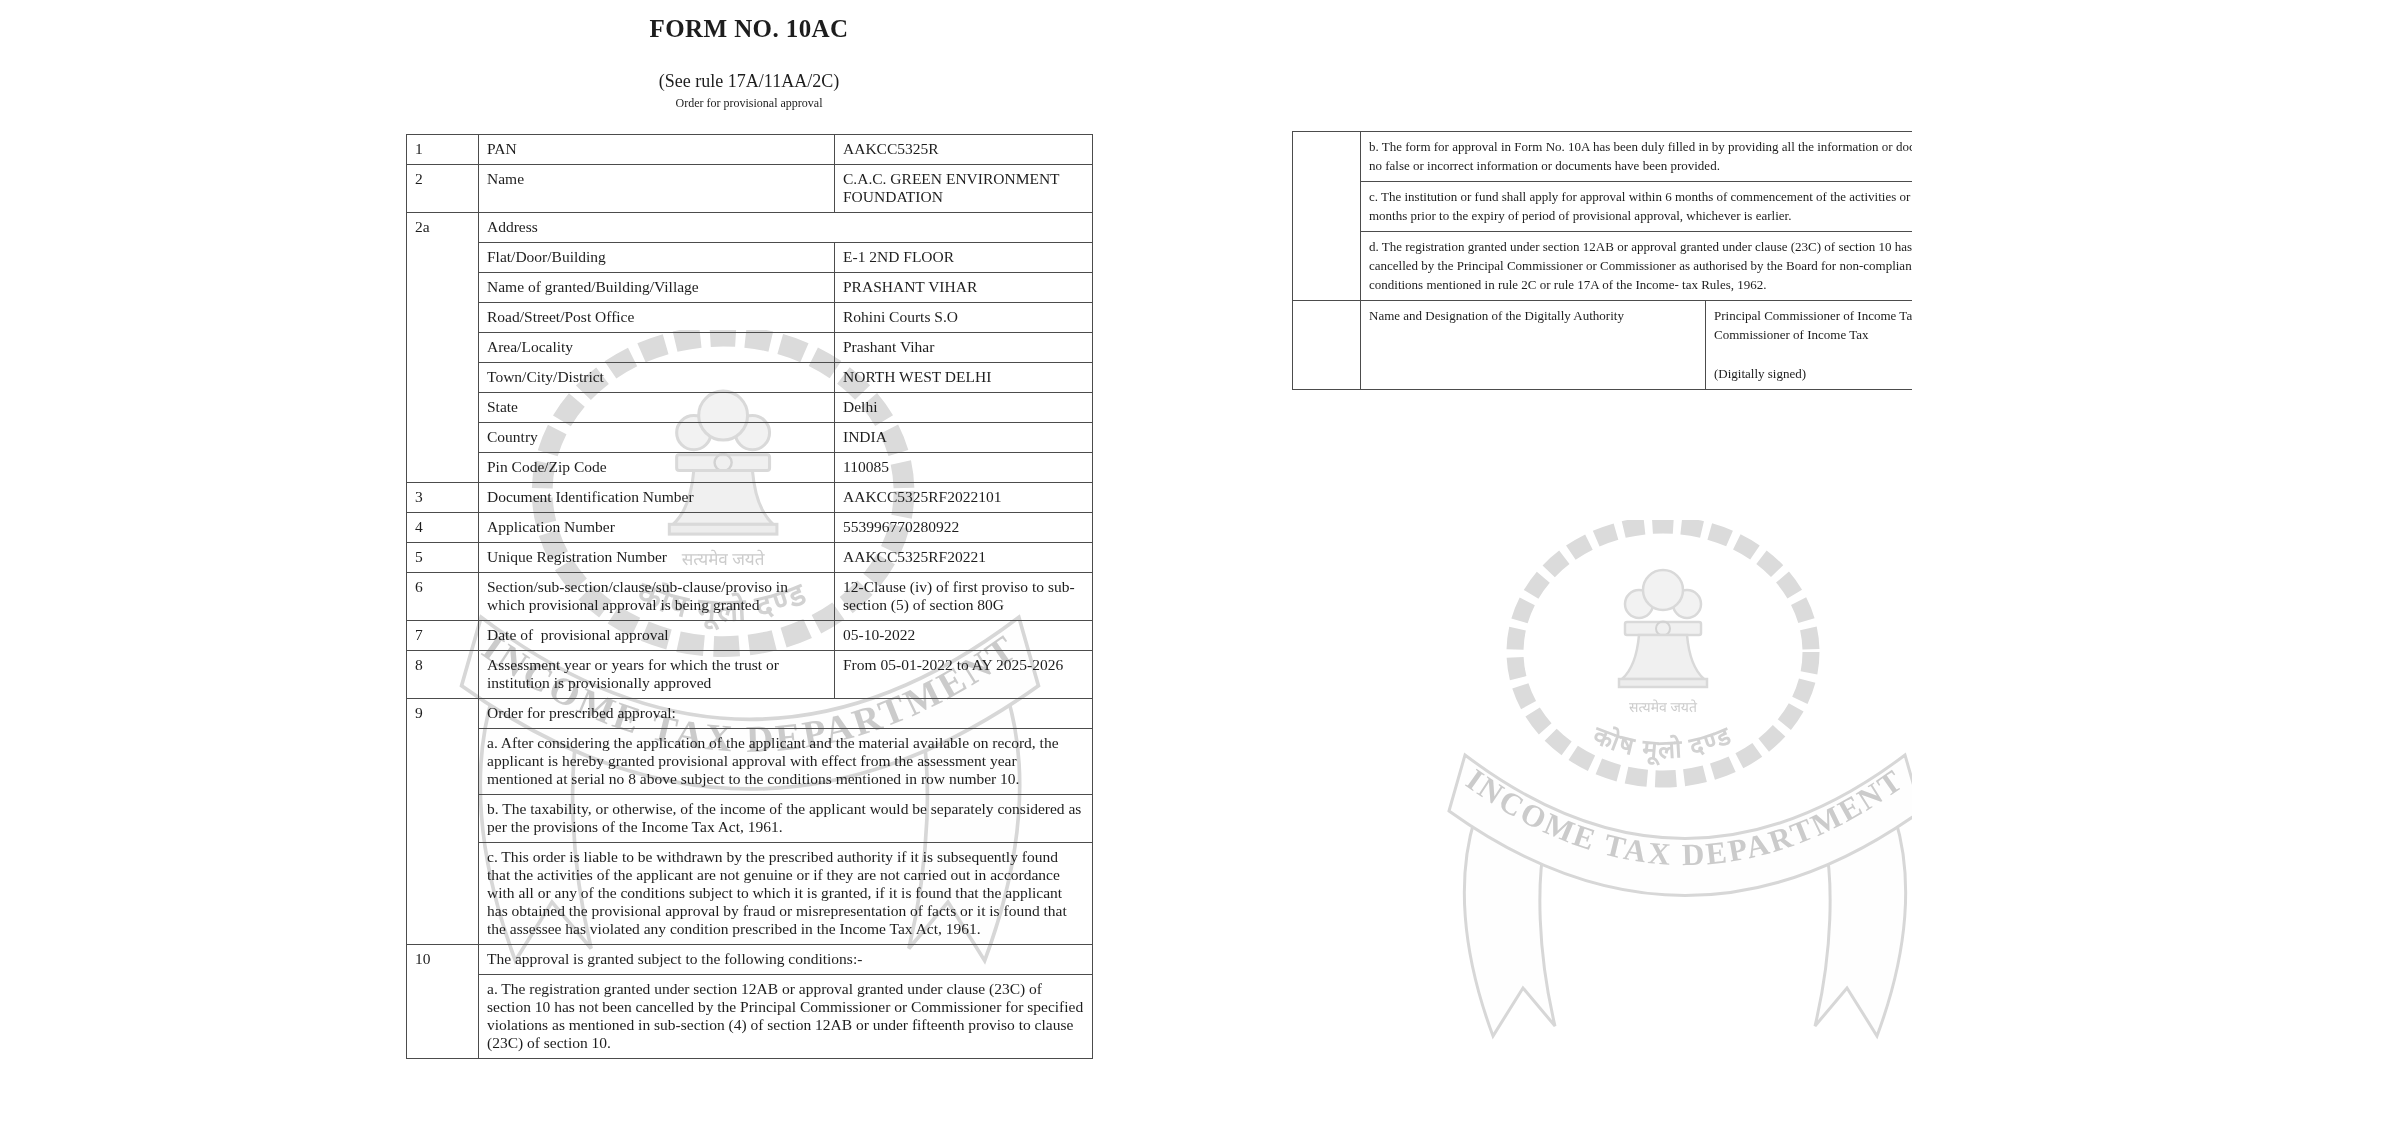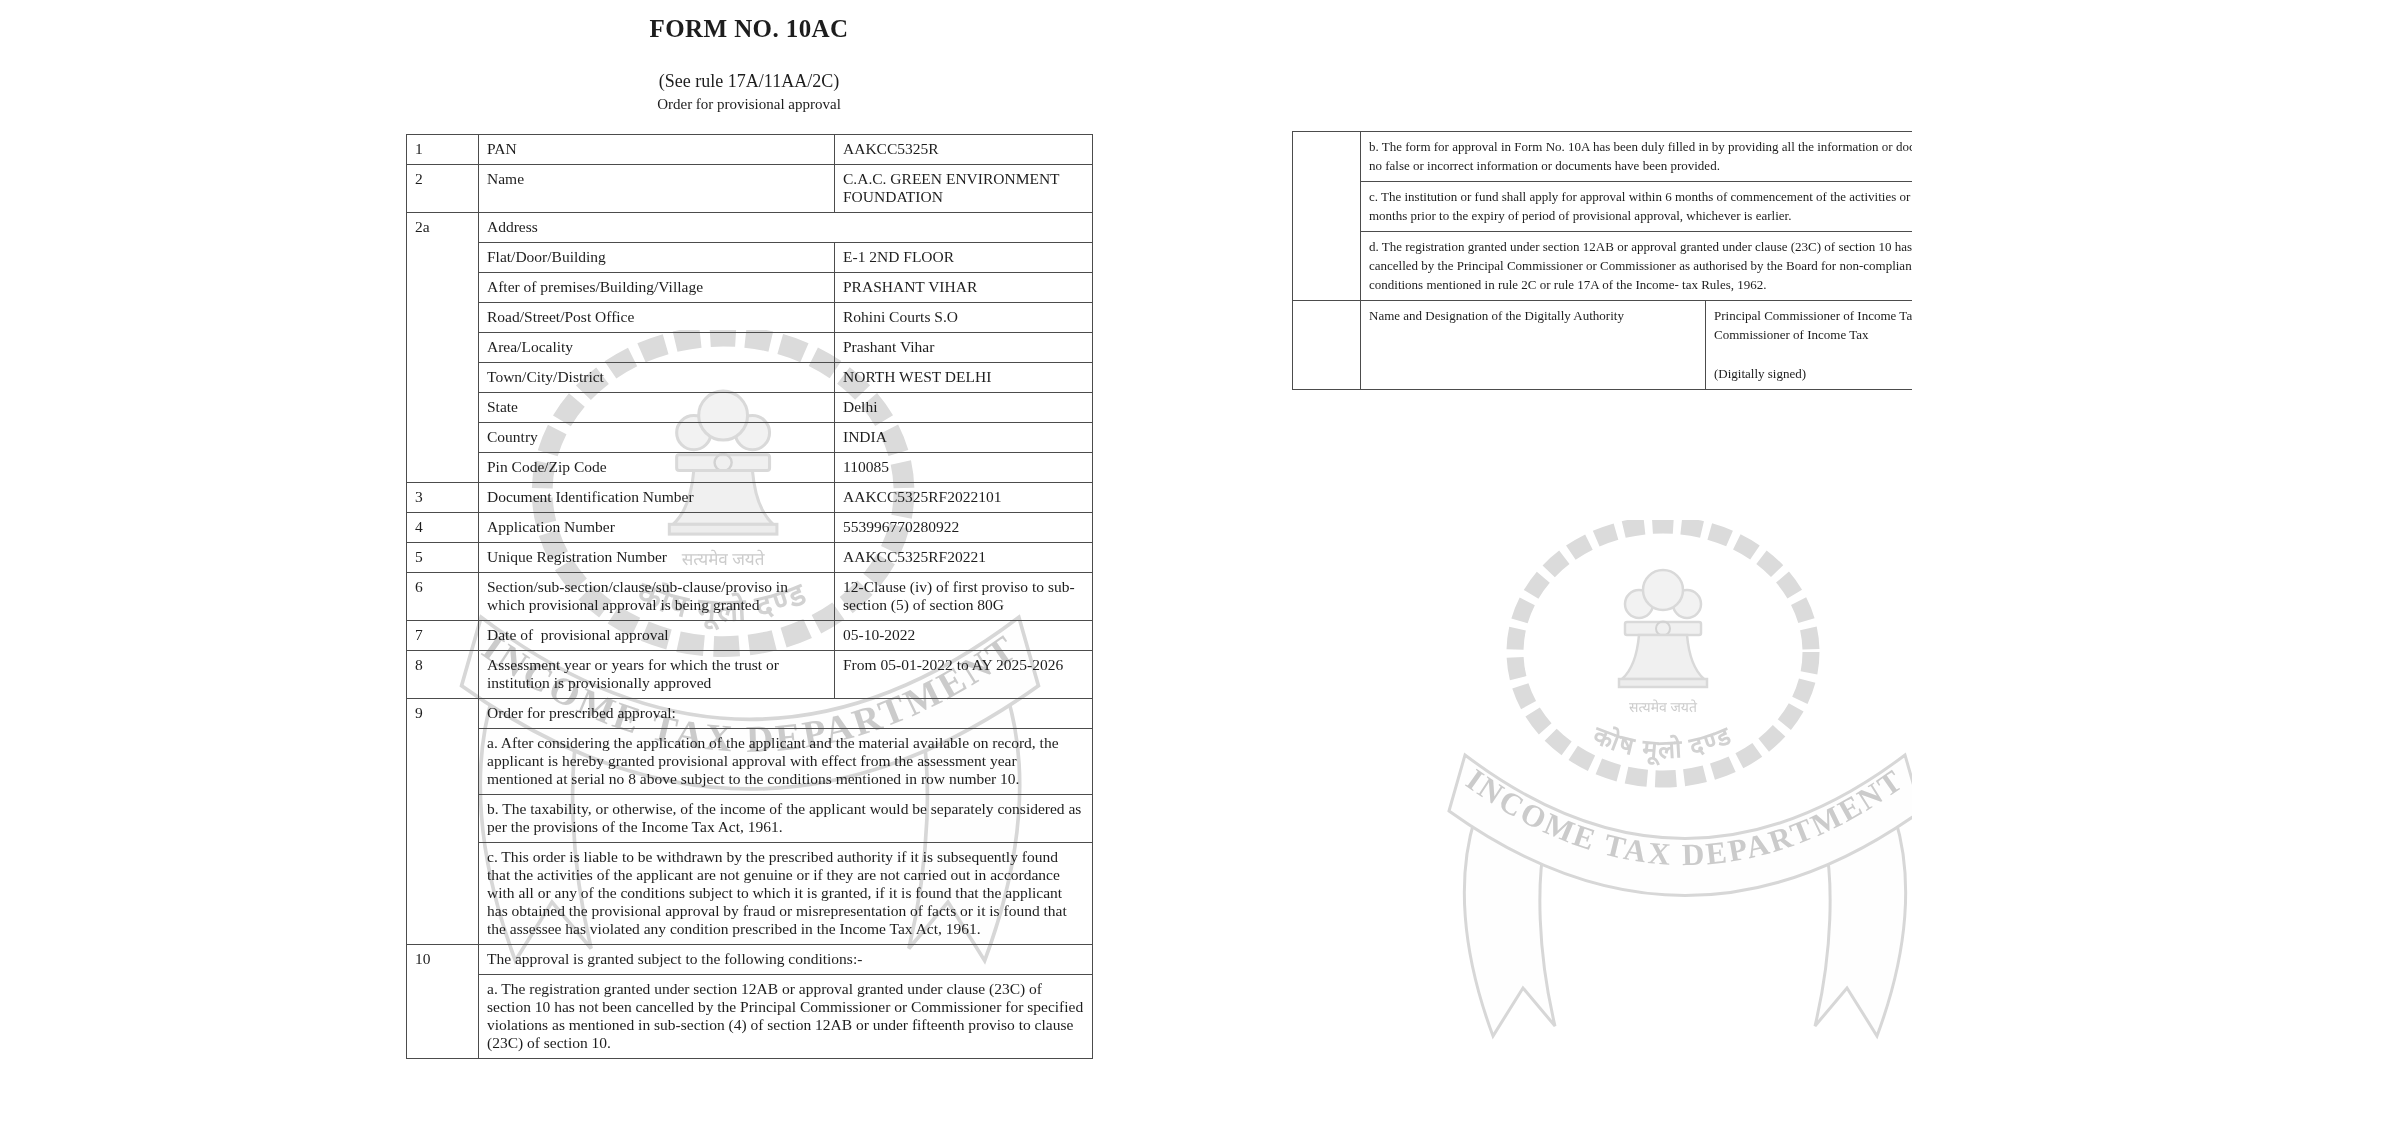--- a/index.html
+++ b/index.html
@@ -4,21 +4,21 @@
 <style>
   html,body{margin:0;padding:0;background:#ffffff;}
   .canvas{
     position:relative;width:1912px;height:1137px;background:#ffffff;
     font-family:"Liberation Serif", serif;color:#1d1d1d;overflow:hidden;
   }
   
   .doc-header{position:absolute;left:406px;top:0;width:686px;height:130px;text-align:center;z-index:2;}
   .doc-title{position:absolute;top:15px;left:0;width:100%;font-size:25px;font-weight:bold;letter-spacing:.4px;}
   .doc-subtitle{position:absolute;top:71px;left:0;width:100%;font-size:18px;}
-  .doc-orderline{position:absolute;top:96px;left:0;width:100%;font-size:15px;}
+  .doc-orderline{position:absolute;top:96px;left:0;width:100%;font-size:12px;}
   
   table.formtbl{
     position:absolute;border-collapse:collapse;table-layout:fixed;
     background:transparent;z-index:2;
   }
   table.formtbl td{
     border:1px solid #4c4c4c;vertical-align:top;
     padding:5px 8px 6px 8px;overflow:hidden;
   }
   #left-table{left:406px;top:134px;width:686px;font-size:15.5px;line-height:18px;}
@@ -101,21 +101,21 @@
     </tr>
     <tr>
       <td class="c-num" rowspan="9">2a</td>
       <td colspan="2">Address</td>
     </tr>
     <tr>
       <td class="c-label">Flat/Door/Building</td>
       <td>E-1 2ND FLOOR</td>
     </tr>
     <tr>
-      <td class="c-label">After of premises/Building/Village</td>
+      <td class="c-label">Name of granted/Building/Village</td>
       <td>PRASHANT VIHAR</td>
     </tr>
     <tr>
       <td class="c-label">Road/Street/Post Office</td>
       <td>Rohini Courts S.O</td>
     </tr>
     <tr>
       <td class="c-label">Area/Locality</td>
       <td>Prashant Vihar</td>
     </tr>

